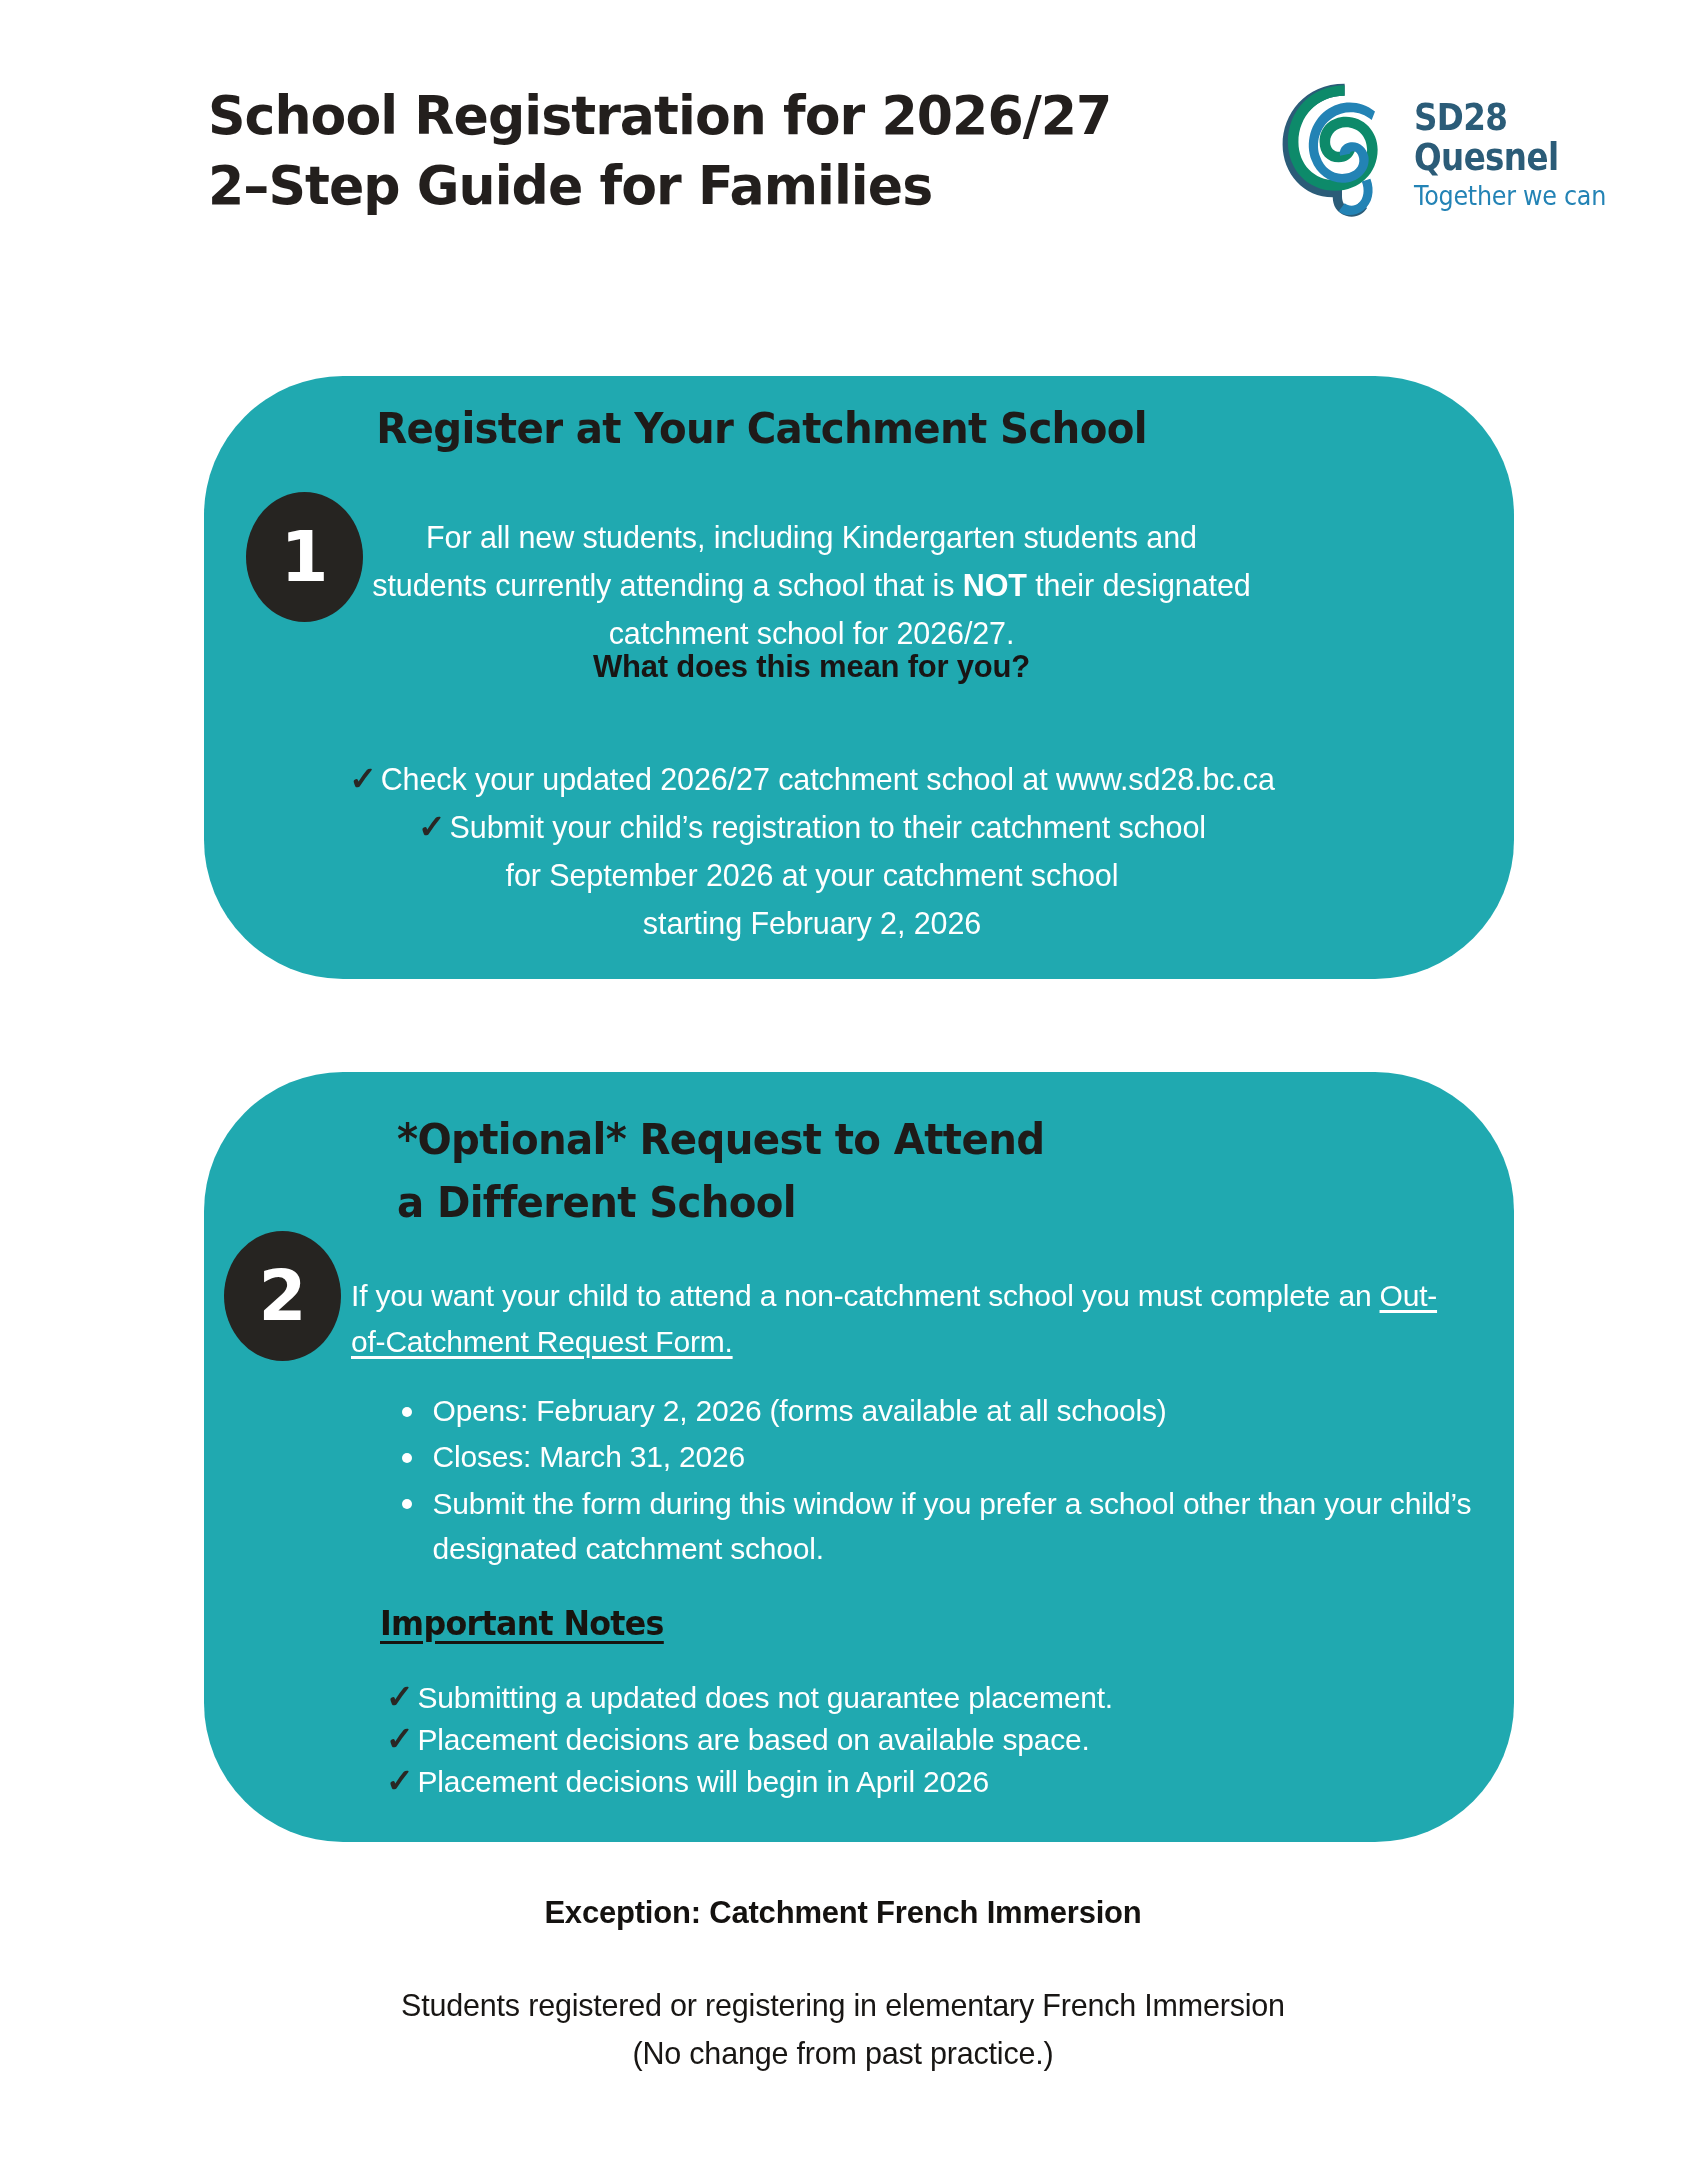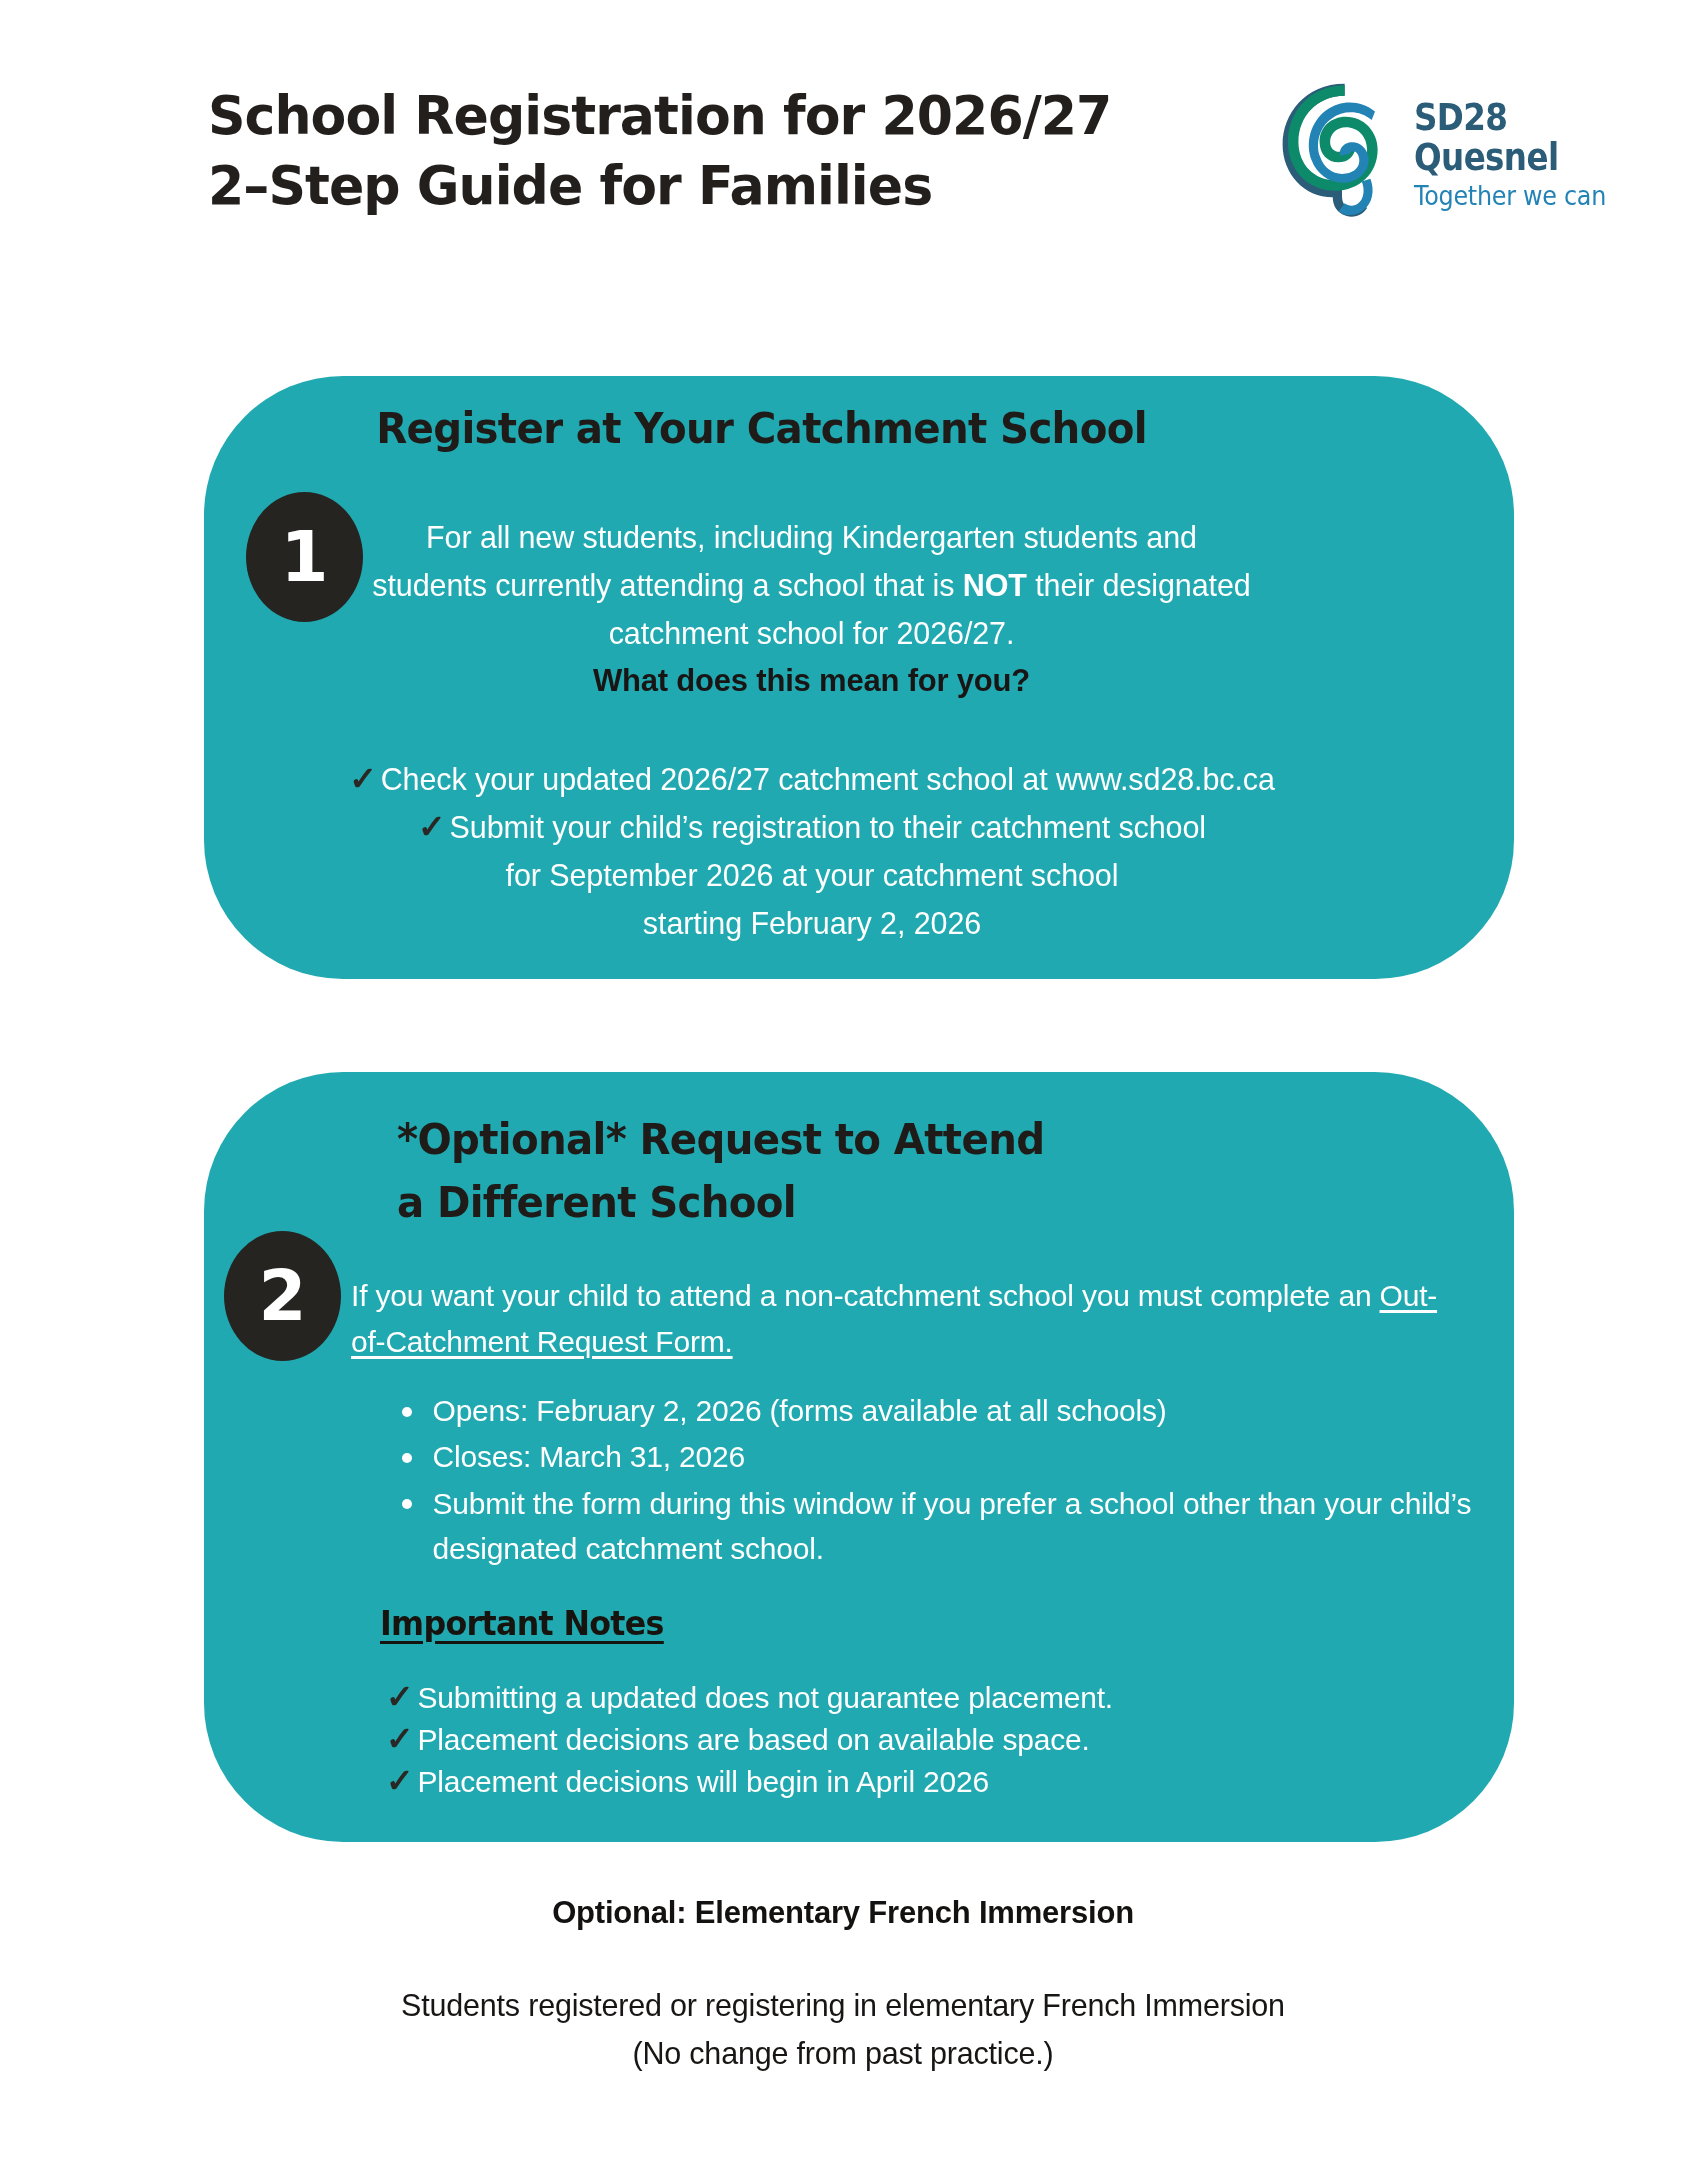--- a/index.html
+++ b/index.html
@@ -143,21 +143,21 @@
     text-align: center;
     font-size: 30.5px;
     line-height: 48px;
     color: #ffffff;
     letter-spacing: -0.1px;
   }
   #card-1-intro b { font-weight: bold; }
   #card-1-question {
     position: absolute;
     left: 371px;
-    top: 662px;
+    top: 648px;
     width: 881px;
     text-align: center;
     font-weight: bold;
     font-size: 31px;
     line-height: 38px;
     color: #181514;
     letter-spacing: -0.2px;
   }
   #card-1-checks {
     position: absolute;
@@ -374,19 +374,19 @@
 
 <div id="card-2-notes-title">Important Notes</div>
 
 <div id="card-2-notes">
   <span class="nline"><span class="ck">✓</span><span>Submitting a updated does not guarantee placement.</span></span>
   <span class="nline"><span class="ck">✓</span><span>Placement decisions are based on available space.</span></span>
   <span class="nline"><span class="ck">✓</span><span>Placement decisions will begin in April 2026</span></span>
 </div>
 
 <div id="footer">
-  <div id="footer-exception">Optional: Elementary French Immersion</div>
+  <div id="footer-exception">Exception: Catchment French Immersion</div>
   <div id="footer-body">
     <span class="fline">Students registered or registering in elementary French Immersion</span>
     <span class="fline">(No change from past practice.)</span>
   </div>
 </div>
 
 
 </body></html>

